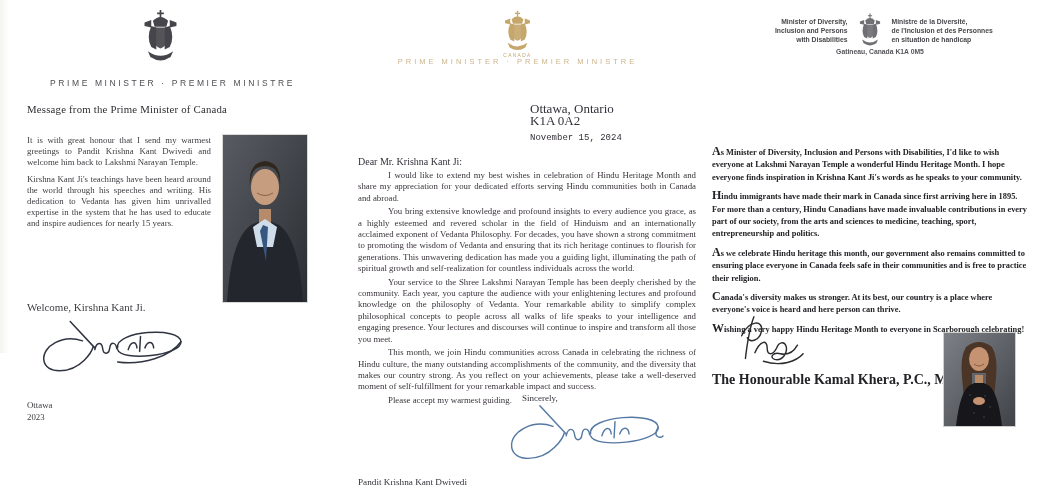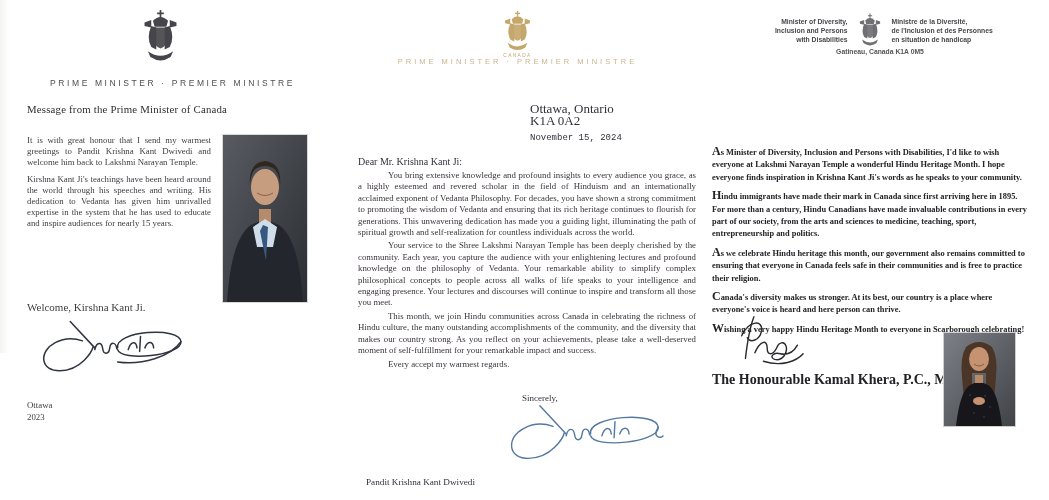--- a/index.html
+++ b/index.html
@@ -29,21 +29,21 @@
   .l2-caption{font-family:"Liberation Sans",sans-serif;font-size:4.8px;letter-spacing:1.4px;color:#c3a671;margin-top:1px;}
   .l2-wordmark{position:absolute;left:0;top:57px;width:335px;text-align:center;font-family:"Liberation Sans",sans-serif;font-size:7.5px;letter-spacing:3px;color:#cdb econ;}
   .l2-wordmark{color:#ccb48c;}
   .l2-address{position:absolute;left:180px;top:103px;font-size:13px;line-height:12px;color:#34303a;}
   .l2-date{position:absolute;left:180px;top:133px;font-size:9px;color:#34303a;font-family:Liberation Mono, monospace;}
   .l2-salutation{position:absolute;left:8px;top:156px;font-size:10px;color:#34303a;}
   .l2-body{position:absolute;left:8px;top:170px;width:338px;font-size:8.8px;line-height:11.4px;color:#3a343c;text-align:justify;}
   .l2-body p{margin:0 0 2px 0;text-indent:30px;}
   .l2-valediction{position:absolute;left:172px;top:393px;font-size:9px;color:#34303a;}
   .l2-sig{position:absolute;left:143px;top:402px;}
-  .l2-signatory{position:absolute;left:16px;top:477px;font-size:9.2px;color:#34303a;}
+  .l2-signatory{position:absolute;left:8px;top:477px;font-size:9.2px;color:#34303a;}
 
   
   .letter3{left:700px;width:349px;font-weight:bold;}
   .l3-header{position:absolute;left:0;top:13px;width:349px;display:flex;justify-content:center;gap:9px;font-family:"Liberation Sans",sans-serif;font-size:6.8px;line-height:9px;color:#48484c;}
   .l3-head-en{width:118px;text-align:right;padding-top:4px;}
   .l3-head-fr{width:128px;text-align:left;padding-top:4px;}
   .l3-crest{width:26px;height:34px;color:#6f6f74;flex:0 0 26px;}
   .l3-address{position:absolute;left:0;top:48px;width:360px;text-align:center;font-family:"Liberation Sans",sans-serif;font-size:6.8px;color:#55555a;}
   .l3-body{position:absolute;left:12px;top:145px;width:320px;font-size:8.4px;line-height:12.4px;color:#232327;}
   .l3-body p{margin:0 0 5px 0;}
@@ -144,24 +144,25 @@
 
     <div class="l2-address">
       <div>Ottawa, Ontario</div>
       <div>K1A 0A2</div>
     </div>
     <div class="l2-date">November 15, 2024</div>
 
     <div class="l2-salutation">Dear Mr. Krishna Kant Ji:</div>
 
     <div class="l2-body">
+      <p>I would like to extend my best wishes in celebration of Hindu Heritage Month and share my appreciation for your dedicated efforts serving Hindu communities both in Canada and abroad.</p>
       <p>You bring extensive knowledge and profound insights to every audience you grace, as a highly esteemed and revered scholar in the field of Hinduism and an internationally acclaimed exponent of Vedanta Philosophy. For decades, you have shown a strong commitment to promoting the wisdom of Vedanta and ensuring that its rich heritage continues to flourish for generations. This unwavering dedication has made you a guiding light, illuminating the path of spiritual growth and self-realization for countless individuals across the world.</p>
       <p>Your service to the Shree Lakshmi Narayan Temple has been deeply cherished by the community. Each year, you capture the audience with your enlightening lectures and profound knowledge on the philosophy of Vedanta. Your remarkable ability to simplify complex philosophical concepts to people across all walks of life speaks to your intelligence and engaging presence. Your lectures and discourses will continue to inspire and transform all those you meet.</p>
       <p>This month, we join Hindu communities across Canada in celebrating the richness of Hindu culture, the many outstanding accomplishments of the community, and the diversity that makes our country strong. As you reflect on your achievements, please take a well-deserved moment of self-fulfillment for your remarkable impact and success.</p>
-      <p>Every accept my warmest regards.</p>
+      <p>Please accept my warmest guiding.</p>
     </div>
 
     <div class="l2-valediction">Sincerely,</div>
 
     <svg class="l2-sig" viewBox="0 0 170 66" width="182" height="62">
       <g fill="none" stroke="#5578a3" stroke-width="1.5" stroke-linecap="round">
         <path d="M38,4 L66,34"></path>
         <path d="M52,26 C30,18 6,32 8,48 C10,64 38,64 54,48 C60,42 63,37 64,33"></path>
         <path d="M66,36 C68,27 74,27 75,35 C76,42 82,42 83,34 C84,27 90,27 91,35"></path>
         <path d="M92,34 C88,15 163,9 164,27 C165,43 96,50 92,36"></path>
@@ -200,21 +201,21 @@
         <div>de l'Inclusion et des Personnes</div>
         <div>en situation de handicap</div>
       </div>
     </div>
 
     <div class="l3-address">Gatineau, Canada  K1A 0M5</div>
 
     <div class="l3-body">
       <p>As Minister of Diversity, Inclusion and Persons with Disabilities, I'd like to wish everyone at Lakshmi Narayan Temple a wonderful Hindu Heritage Month. I hope everyone finds inspiration in Krishna Kant Ji's words as he speaks to your community.</p>
       <p>Hindu immigrants have made their mark in Canada since first arriving here in 1895. For more than a century, Hindu Canadians have made invaluable contributions in every part of our society, from the arts and sciences to medicine, teaching, sport, entrepreneurship and politics.</p>
-      <p>As we celebrate Hindu heritage this month, our government also remains committed to ensuring that everyone in Canada feels safe in their communities and is free to practice their religion.</p>
+      <p>As we celebrate Hindu heritage this month, our government also remains committed to ensuring place everyone in Canada feels safe in their communities and is free to practice their religion.</p>
       <p>Canada's diversity makes us stronger. At its best, our country is a place where everyone's voice is heard and here person can thrive.</p>
       <p>Wishing a very happy Hindu Heritage Month to everyone in Scarborough celebrating!</p>
     </div>
 
     <svg class="l3-sig" viewBox="0 0 95 55" width="92" height="52">
       <g fill="none" stroke="#2b2b2e" stroke-width="1.5" stroke-linecap="round">
         <path d="M12,47 C14,30 17,13 21,3"></path>
         <path d="M8,23 C16,6 31,6 29,18 C27,28 17,31 14,25"></path>
         <path d="M22,41 C27,29 35,26 35,36 C35,44 41,44 45,36 C47,30 53,28 55,34 C57,41 51,50 43,48 C37,46 41,40 49,42 C57,44 63,40 67,33"></path>
         <path d="M31,50 C50,56 66,50 73,42"></path>

